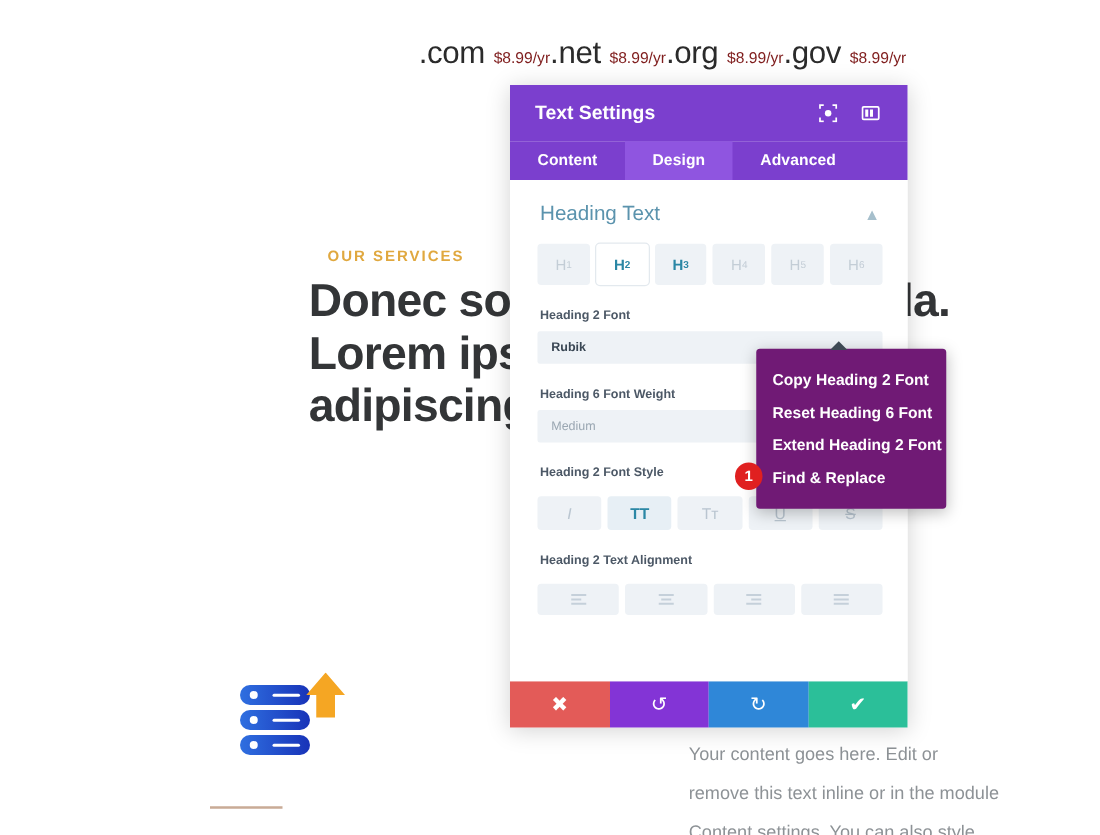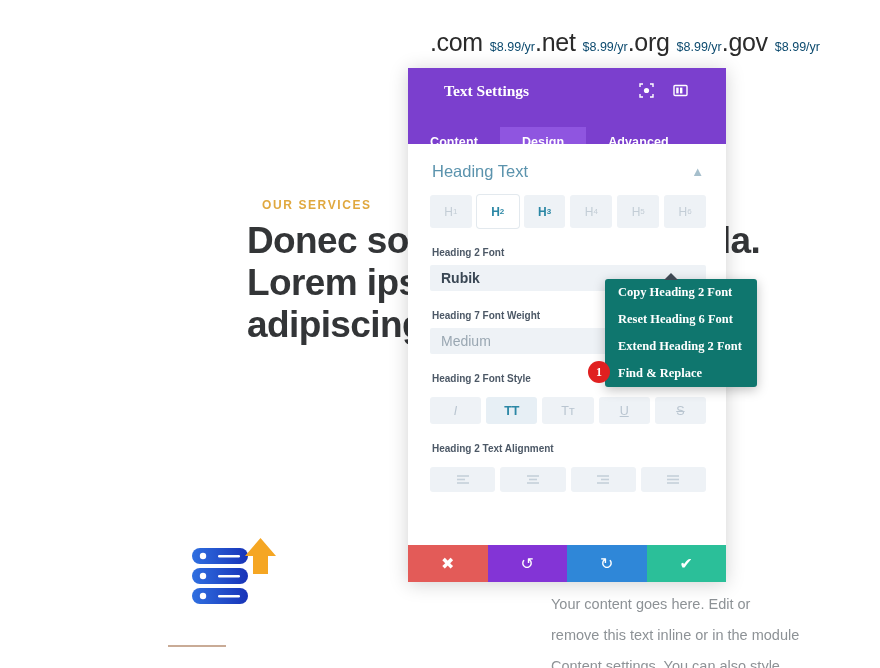--- a/index.html
+++ b/index.html
@@ -9,27 +9,27 @@
     background: #ffffff;
     overflow: hidden;
     position: relative;
   }
 
   
   .page { position: absolute; inset: 0; background: #fff; }
 
   .domain-bar {
     position: absolute; top: 28px; left: 240px; width: 580px;
-    display: flex; align-items: baseline; justify-content: flex-end;
+    display: flex; align-items: baseline; justify-content: center;
   }
   .domain-item { display: flex; align-items: baseline; gap: 7px; white-space: nowrap; }
   .domain-tld {
     font-size: 25px; color: #2b2b2b; font-weight: 400; letter-spacing: -0.3px;
   }
-  .domain-price { font-size: 12.5px; color: #0c4a6e; }
+  .domain-price { font-size: 12.5px; color: #7f1d1d; }
 
   .eyebrow {
     position: absolute; left: 262px; top: 198px;
     font-size: 12px; font-weight: bold; letter-spacing: 1.6px;
     color: #e0a83f;
   }
 
   .hero-heading {
     position: absolute; left: 247px; top: 220px; width: 600px;
     font-size: 37px; line-height: 42px; font-weight: bold;
@@ -58,37 +58,35 @@
   
   .panel {
     position: absolute; left: 408px; top: 68px;
     width: 318px; height: 514px;
     background: #fff;
     box-shadow: 0 2px 18px rgba(0,0,0,0.18);
     display: flex; flex-direction: column;
   }
   .panel-header {
     background: #7b3fce; height: 45px; flex: 0 0 45px;
-    display: flex; align-items: center; padding: 0 36px;
+    display: flex; align-items: center; padding: 0 20px;
     color: #fff;
-    font-family: Liberation Serif, serif;
   }
   .panel-title { font-size: 15.5px; font-weight: bold; flex: 1; }
   .hdr-icon {
     width: 20px; height: 20px; margin-left: 14px; cursor: pointer;
     display: flex; align-items: center; justify-content: center;
   }
   .panel-tabs {
     background: #7b3fce; height: 31px; flex: 0 0 31px; display: flex;
   }
   .tab {
     flex: 0 0 auto; padding: 0 22px; height: 31px; line-height: 31px;
     color: #fff; font-size: 12.5px; font-weight: bold; cursor: pointer;
     letter-spacing: 0.1px;
-    margin-top: 14px;
   }
   .tab.active { background: #8f55e0; }
 
   .panel-body {
     flex: 1; background: #fff; overflow: hidden; position: relative;
     padding: 0 0 16px 0;
   }
   .section-head {
     display: flex; align-items: center; justify-content: space-between;
     padding: 18px 22px 6px 24px;
@@ -105,21 +103,21 @@
   .h-btn.sel { background: #fff; box-shadow: 0 0 0 1px #e3e9ee; color: #2b87a5; font-weight: bold; }
   .h-btn.on { color: #2b87a5; font-weight: bold; }
   .h-btn sub { font-size: 8px; }
 
   .field-label {
     padding: 19px 22px 7px 24px; font-size: 10px; color: #4c5866; font-weight: bold;
   }
   .field-box {
     margin: 0 20px 0 22px; height: 26px; background: #eef2f6; border-radius: 2px;
     display: flex; align-items: center; padding: 0 11px;
-    font-size: 14px; cursor: pointer;
+    font-size: 10px; cursor: pointer;
   }
   .field-box.value { color: #3a4754; font-weight: bold; }
   .field-box.placeholder { color: #9aa7b2; }
 
   .style-row { display: flex; gap: 5px; padding: 6px 20px 0 22px; }
   .style-btn {
     flex: 1; height: 27px; background: #eef2f6; border-radius: 3px;
     display: flex; align-items: center; justify-content: center;
     font-size: 12.5px; color: #b9c5d0; cursor: pointer;
   }
@@ -140,23 +138,22 @@
     color: #fff; cursor: pointer;
   }
   .foot-cancel { background: #e35b58; }
   .foot-undo   { background: #8334d6; }
   .foot-redo   { background: #2f87d8; }
   .foot-save   { background: #2bbf99; }
 
   
   .ctx-menu {
     position: absolute; left: 605px; top: 279px; width: 152px;
-    background: #0f766e; border-radius: 3px; padding: 0 0;
+    background: #701a75; border-radius: 3px; padding: 12px 0;
     box-shadow: 0 3px 12px rgba(0,0,0,0.25);
-    font-family: Liberation Serif, serif;
   }
   .ctx-menu::before {
     content: ""; position: absolute; top: -6px; right: 79px;
     border-left: 7px solid transparent; border-right: 7px solid transparent;
     border-bottom: 7px solid #3d4853;
   }
   .ctx-item {
     padding: 6px 13px; color: #fff; font-size: 12.5px; font-weight: bold;
     cursor: pointer; white-space: nowrap; position: relative;
   }
@@ -257,21 +254,21 @@
       <div class="h-btn sel">H<sub>2</sub></div>
       <div class="h-btn on">H<sub>3</sub></div>
       <div class="h-btn">H<sub>4</sub></div>
       <div class="h-btn">H<sub>5</sub></div>
       <div class="h-btn">H<sub>6</sub></div>
     </div>
 
     <div class="field-label">Heading 2 Font</div>
     <div class="field-box value">Rubik</div>
 
-    <div class="field-label">Heading 7 Font Weight</div>
+    <div class="field-label">Heading 6 Font Weight</div>
     <div class="field-box placeholder">Medium</div>
 
     <div class="field-label">Heading 2 Font Style</div>
     <div class="style-row">
       <div class="style-btn">
           <i>I</i>
         </div>
       <div class="style-btn on">TT</div>
       <div class="style-btn">Tᴛ</div>
       <div class="style-btn">

